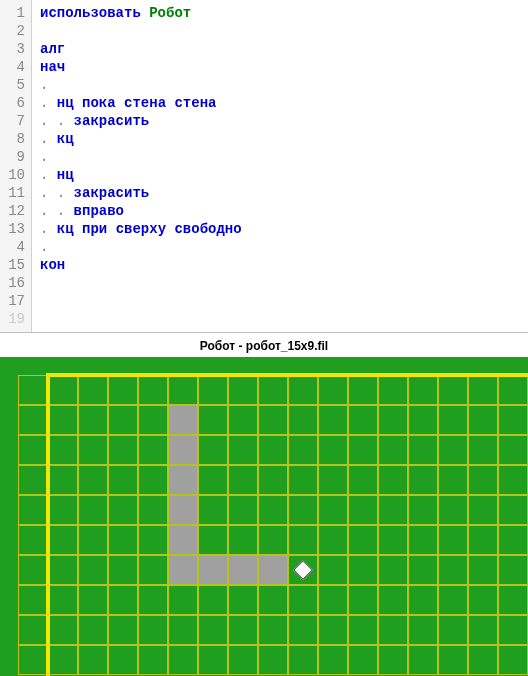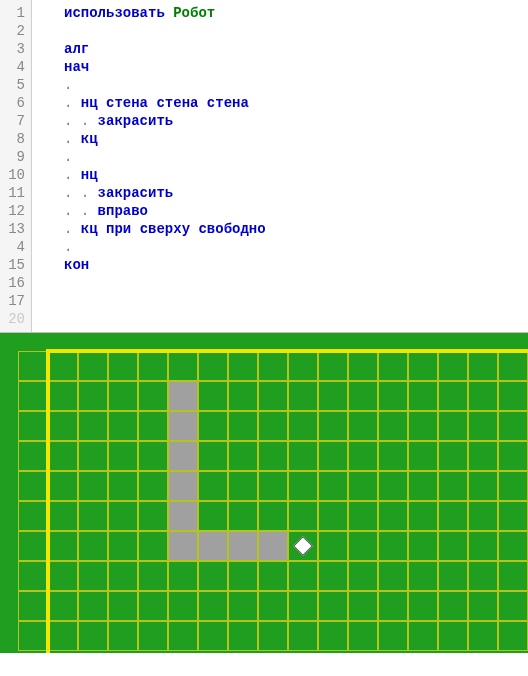--- a/index.html
+++ b/index.html
@@ -1,21 +1,21 @@
 <!DOCTYPE html>
 <html><head>
 <meta charset="utf-8">
 <style>
   * { margin: 0; padding: 0; box-sizing: border-box; }
   body { font-family: "Courier New", monospace; font-size: 14px; background: #fff; width: 528px; }
   .editor { display: flex; background: #fff; border-bottom: 1px solid #c0c0c0; }
   .gutter { background: #f5f5f5; border-right: 1px solid #d0d0d0; padding: 4px 6px 4px 8px; text-align: right; color: #888; user-select: none; min-width: 32px; }
   .gut-line { height: 18px; line-height: 18px; }
   .gut-line.dim { color: #cacaca; }
-  .code { padding: 4px 8px; flex: 1; margin-left: 24px; }
+  .code { padding: 4px 8px; flex: 1; }
   .line { height: 18px; line-height: 18px; white-space: pre; }
   .kw { color: #0000cc; font-weight: bold; }
   .id { color: #008000; font-weight: bold; }
   .dot { color: #808080; }
   .sim { background: #fff; }
   .sim-title { text-align: center; font-family: Arial, sans-serif; font-size: 12px; font-weight: bold; padding: 6px 0 4px 0; color: #000; }
   .field-wrap { background: #1f9e1f; padding: 18px 0 0 18px; overflow: hidden; height: 320px; }
   .grid { position: relative; width: 510px; height: 302px; }
   .cell { position: absolute; width: 30px; height: 30px; border: 1px solid #b4c41a; box-sizing: border-box; }
   .cell.painted { background: #a0a0a0; }
@@ -39,44 +39,45 @@
       <div class="gut-line">8</div>
       <div class="gut-line">9</div>
       <div class="gut-line">10</div>
       <div class="gut-line">11</div>
       <div class="gut-line">12</div>
       <div class="gut-line">13</div>
       <div class="gut-line">4</div>
       <div class="gut-line">15</div>
       <div class="gut-line">16</div>
       <div class="gut-line">17</div>
-      <div class="gut-line dim">20</div>
+      <div class="gut-line dim">19</div>
     </div>
   <div class="code" id="code">
       <div class="line"><span class="kw">использовать </span><span class="id">Робот</span></div>
       <div class="line"></div>
       <div class="line"><span class="kw">алг</span></div>
       <div class="line"><span class="kw">нач</span></div>
       <div class="line"><span class="dot">.</span></div>
-      <div class="line"><span class="dot">. </span><span class="kw">нц стена </span><span class="kw">стена стена</span></div>
+      <div class="line"><span class="dot">. </span><span class="kw">нц пока </span><span class="kw">стена стена</span></div>
       <div class="line"><span class="dot">. . </span><span class="kw">закрасить</span></div>
       <div class="line"><span class="dot">. </span><span class="kw">кц</span></div>
       <div class="line"><span class="dot">.</span></div>
       <div class="line"><span class="dot">. </span><span class="kw">нц</span></div>
       <div class="line"><span class="dot">. . </span><span class="kw">закрасить</span></div>
       <div class="line"><span class="dot">. . </span><span class="kw">вправо</span></div>
       <div class="line"><span class="dot">. </span><span class="kw">кц при </span><span class="kw">сверху свободно</span></div>
       <div class="line"><span class="dot">.</span></div>
       <div class="line"><span class="kw">кон</span></div>
       <div class="line"></div>
       <div class="line"></div>
     </div>
 </div>
 
 <div class="sim">
+  <div class="sim-title">Робот - робот_15x9.fil</div>
   <div class="field-wrap">
     <div class="grid" id="grid">
         <div class="cell plain" style="left: 0px; top: 0px;"></div>
         <div class="cell plain" style="left: 30px; top: 0px;"></div>
         <div class="cell plain" style="left: 60px; top: 0px;"></div>
         <div class="cell plain" style="left: 90px; top: 0px;"></div>
         <div class="cell plain" style="left: 120px; top: 0px;"></div>
         <div class="cell plain" style="left: 150px; top: 0px;"></div>
         <div class="cell plain" style="left: 180px; top: 0px;"></div>
         <div class="cell plain" style="left: 210px; top: 0px;"></div>

